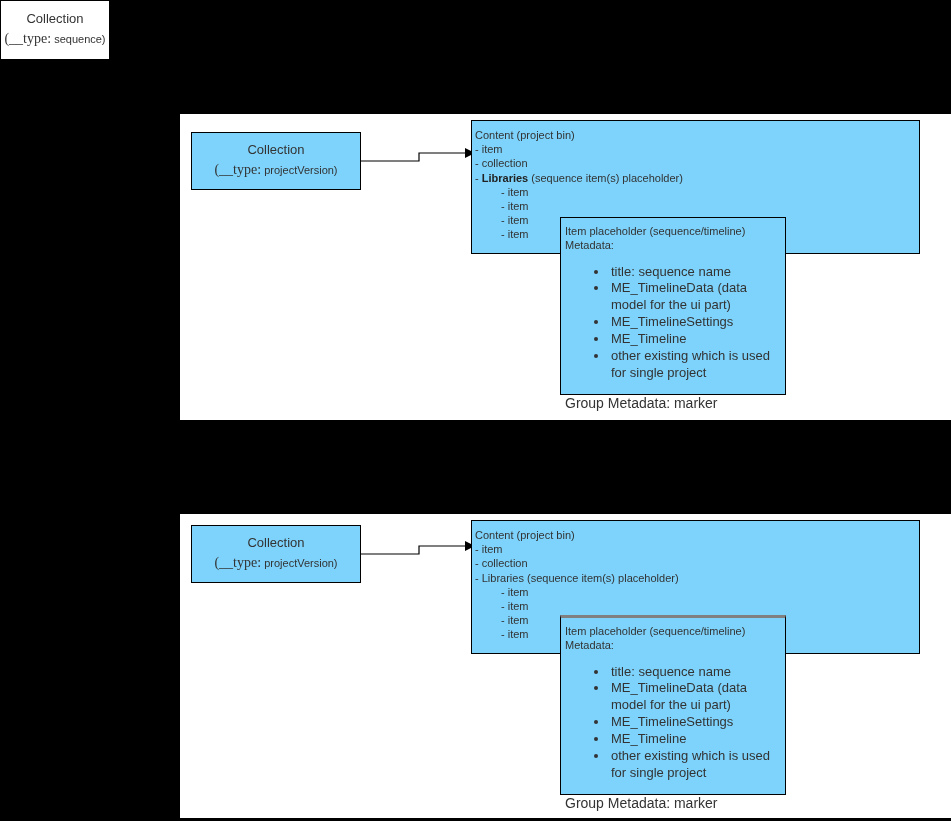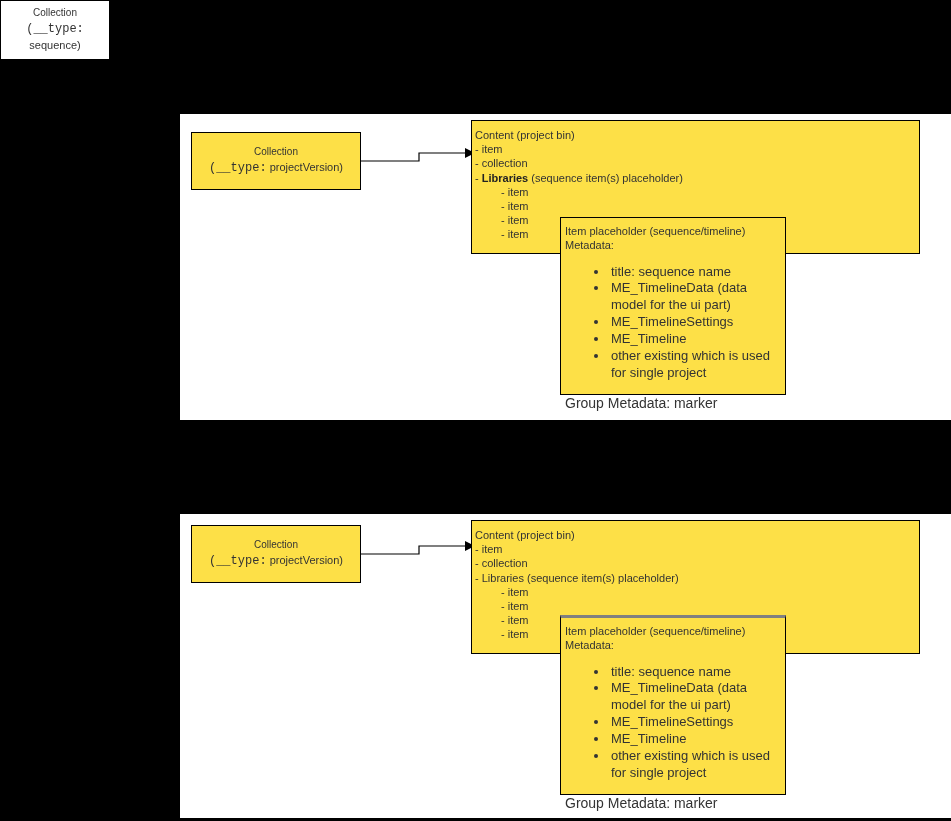--- a/index.html
+++ b/index.html
@@ -22,38 +22,38 @@
     position: absolute;
     background: #ffffff;
   }
   #panel-top-left   { left: 0;   top: 0;   width: 110px; height: 60px; }
   #panel-diagram-1  { left: 180px; top: 114px; width: 771px; height: 306px; }
   #panel-diagram-2  { left: 180px; top: 514px; width: 771px; height: 304px; }
 
   
   .box {
     position: absolute;
-    background: #fde047;
+    background: #7dd3fc;
     border: 1px solid #000000;
     box-sizing: border-box;
   }
   .box.thick-top { border-top: 3px solid #808080; }
 
   
   .collection-node {
     display: flex;
     flex-direction: column;
     align-items: center;
     justify-content: center;
     text-align: center;
     line-height: 1.45;
   }
-  .collection-node .line-title { font-size: 10px; color: #333333; }
+  .collection-node .line-title { font-size: 13px; color: #333333; }
   .collection-node .line-type  { font-size: 11px; color: #333333; }
-  .mono { font-family: Liberation Mono, monospace; font-size: 12px; }
+  .mono { font-family: Liberation Serif, serif; font-size: 14px; }
 
   
   .content-box {
     padding: 7px 0 0 3px;
     line-height: 1.29;
   }
   .content-box .row { white-space: nowrap; font-size: 11px; color: #333333; }
   .content-box .row.bold b { font-weight: bold; color: #222222; }
   .content-box .row.indent { padding-left: 26px; }
 

